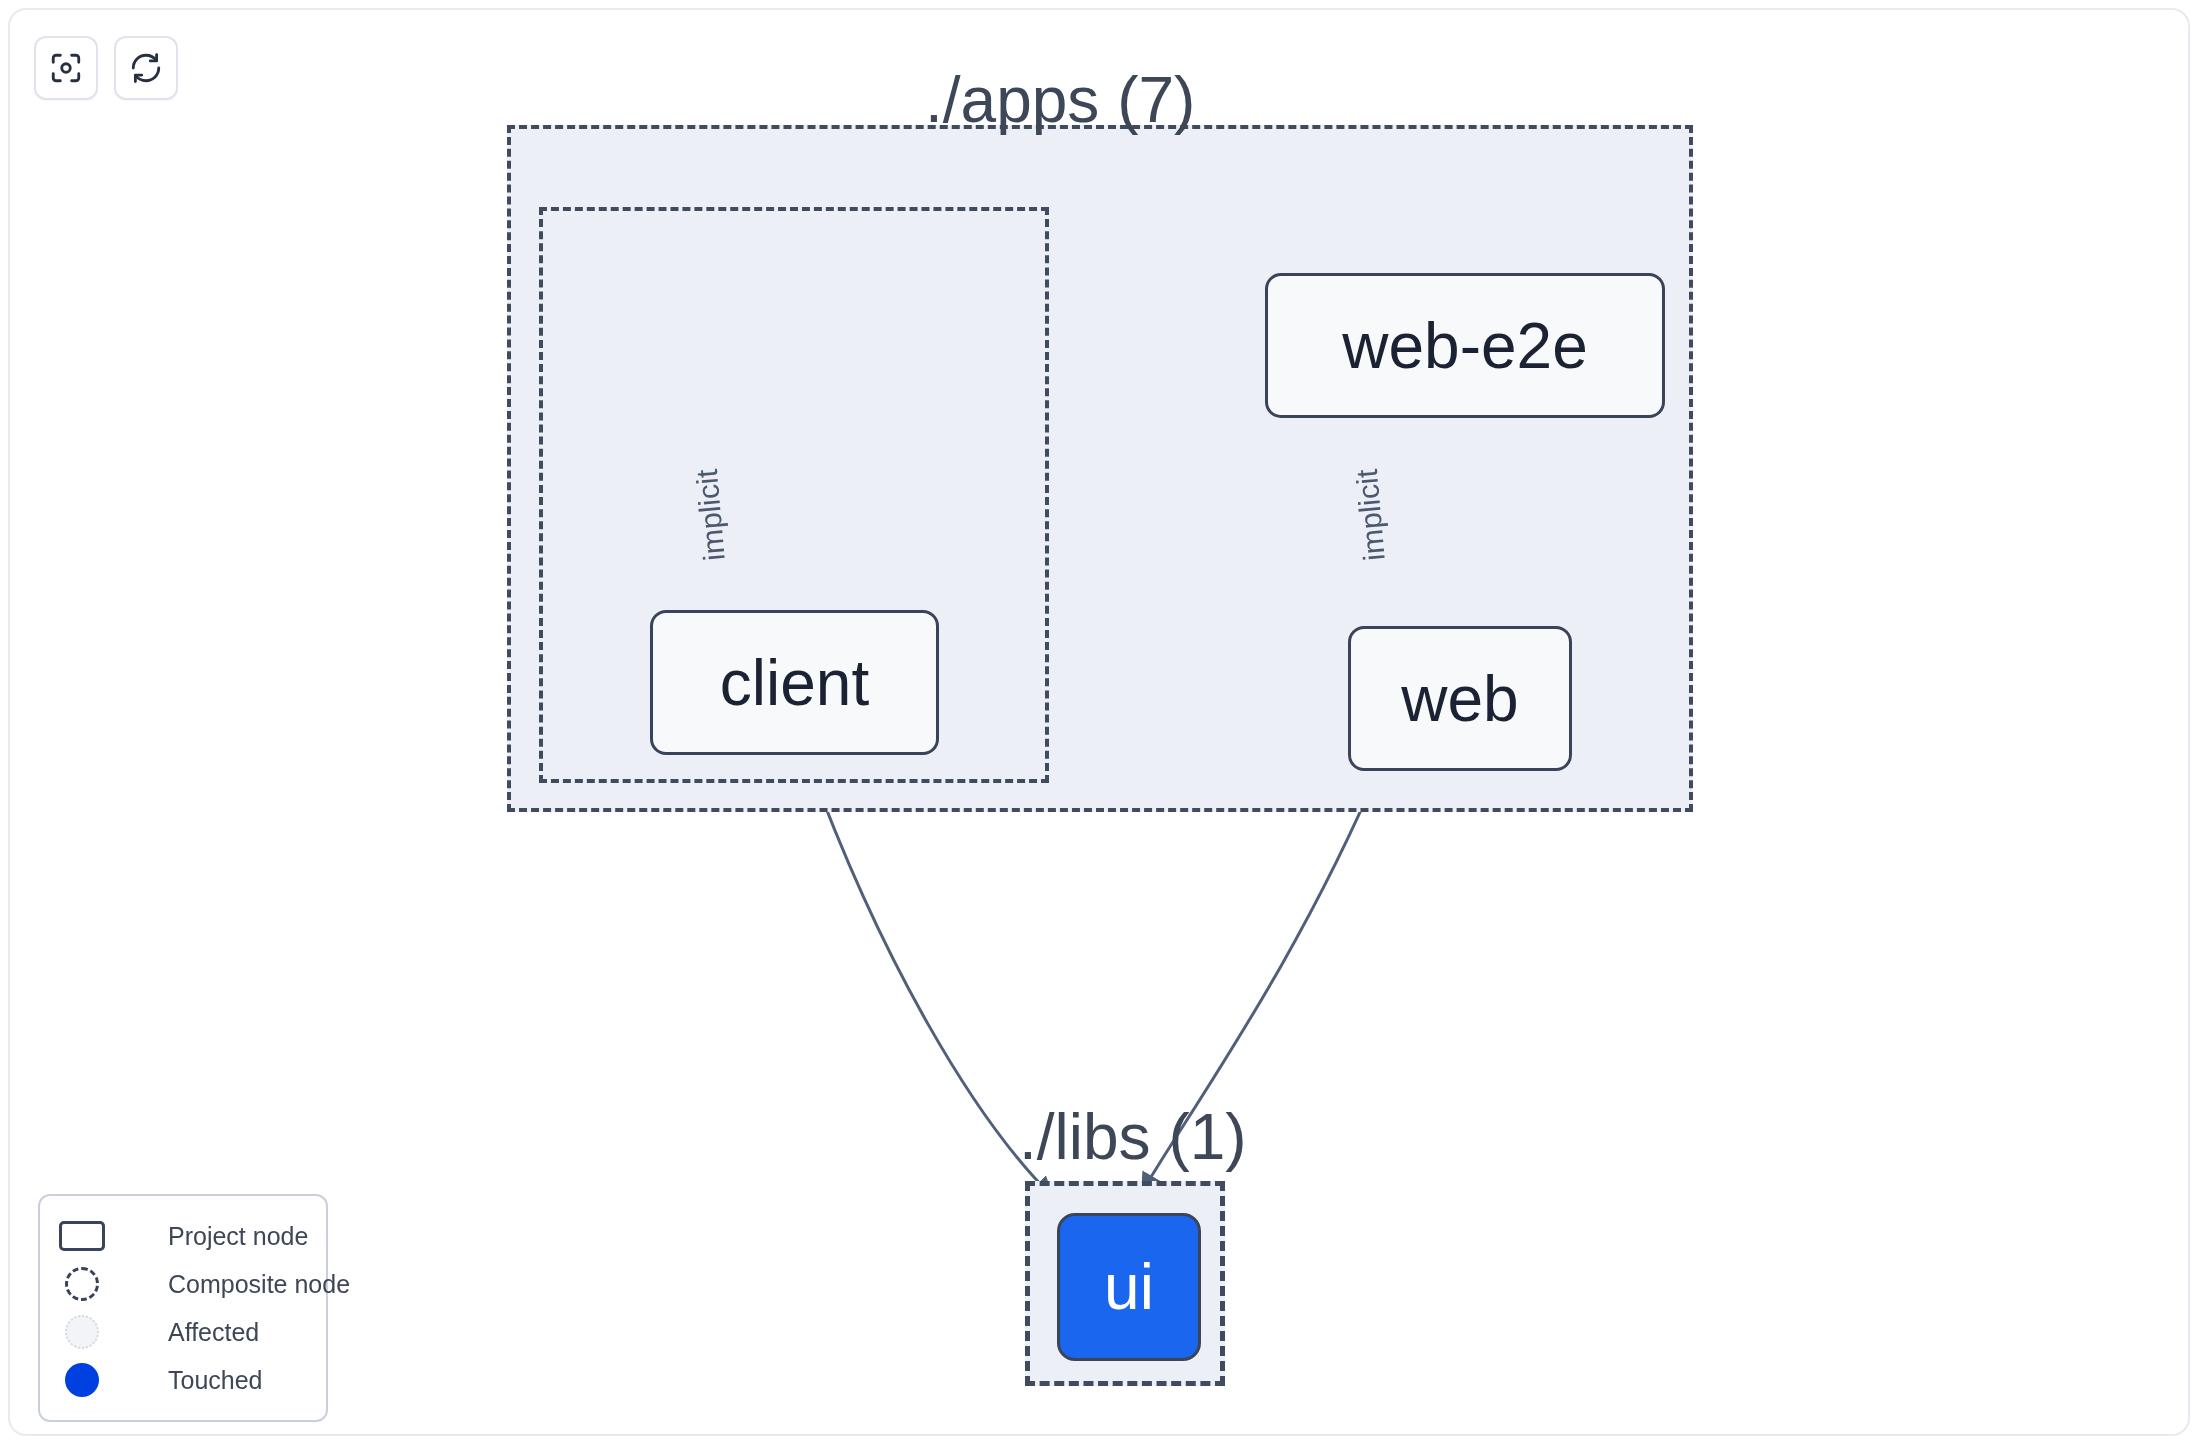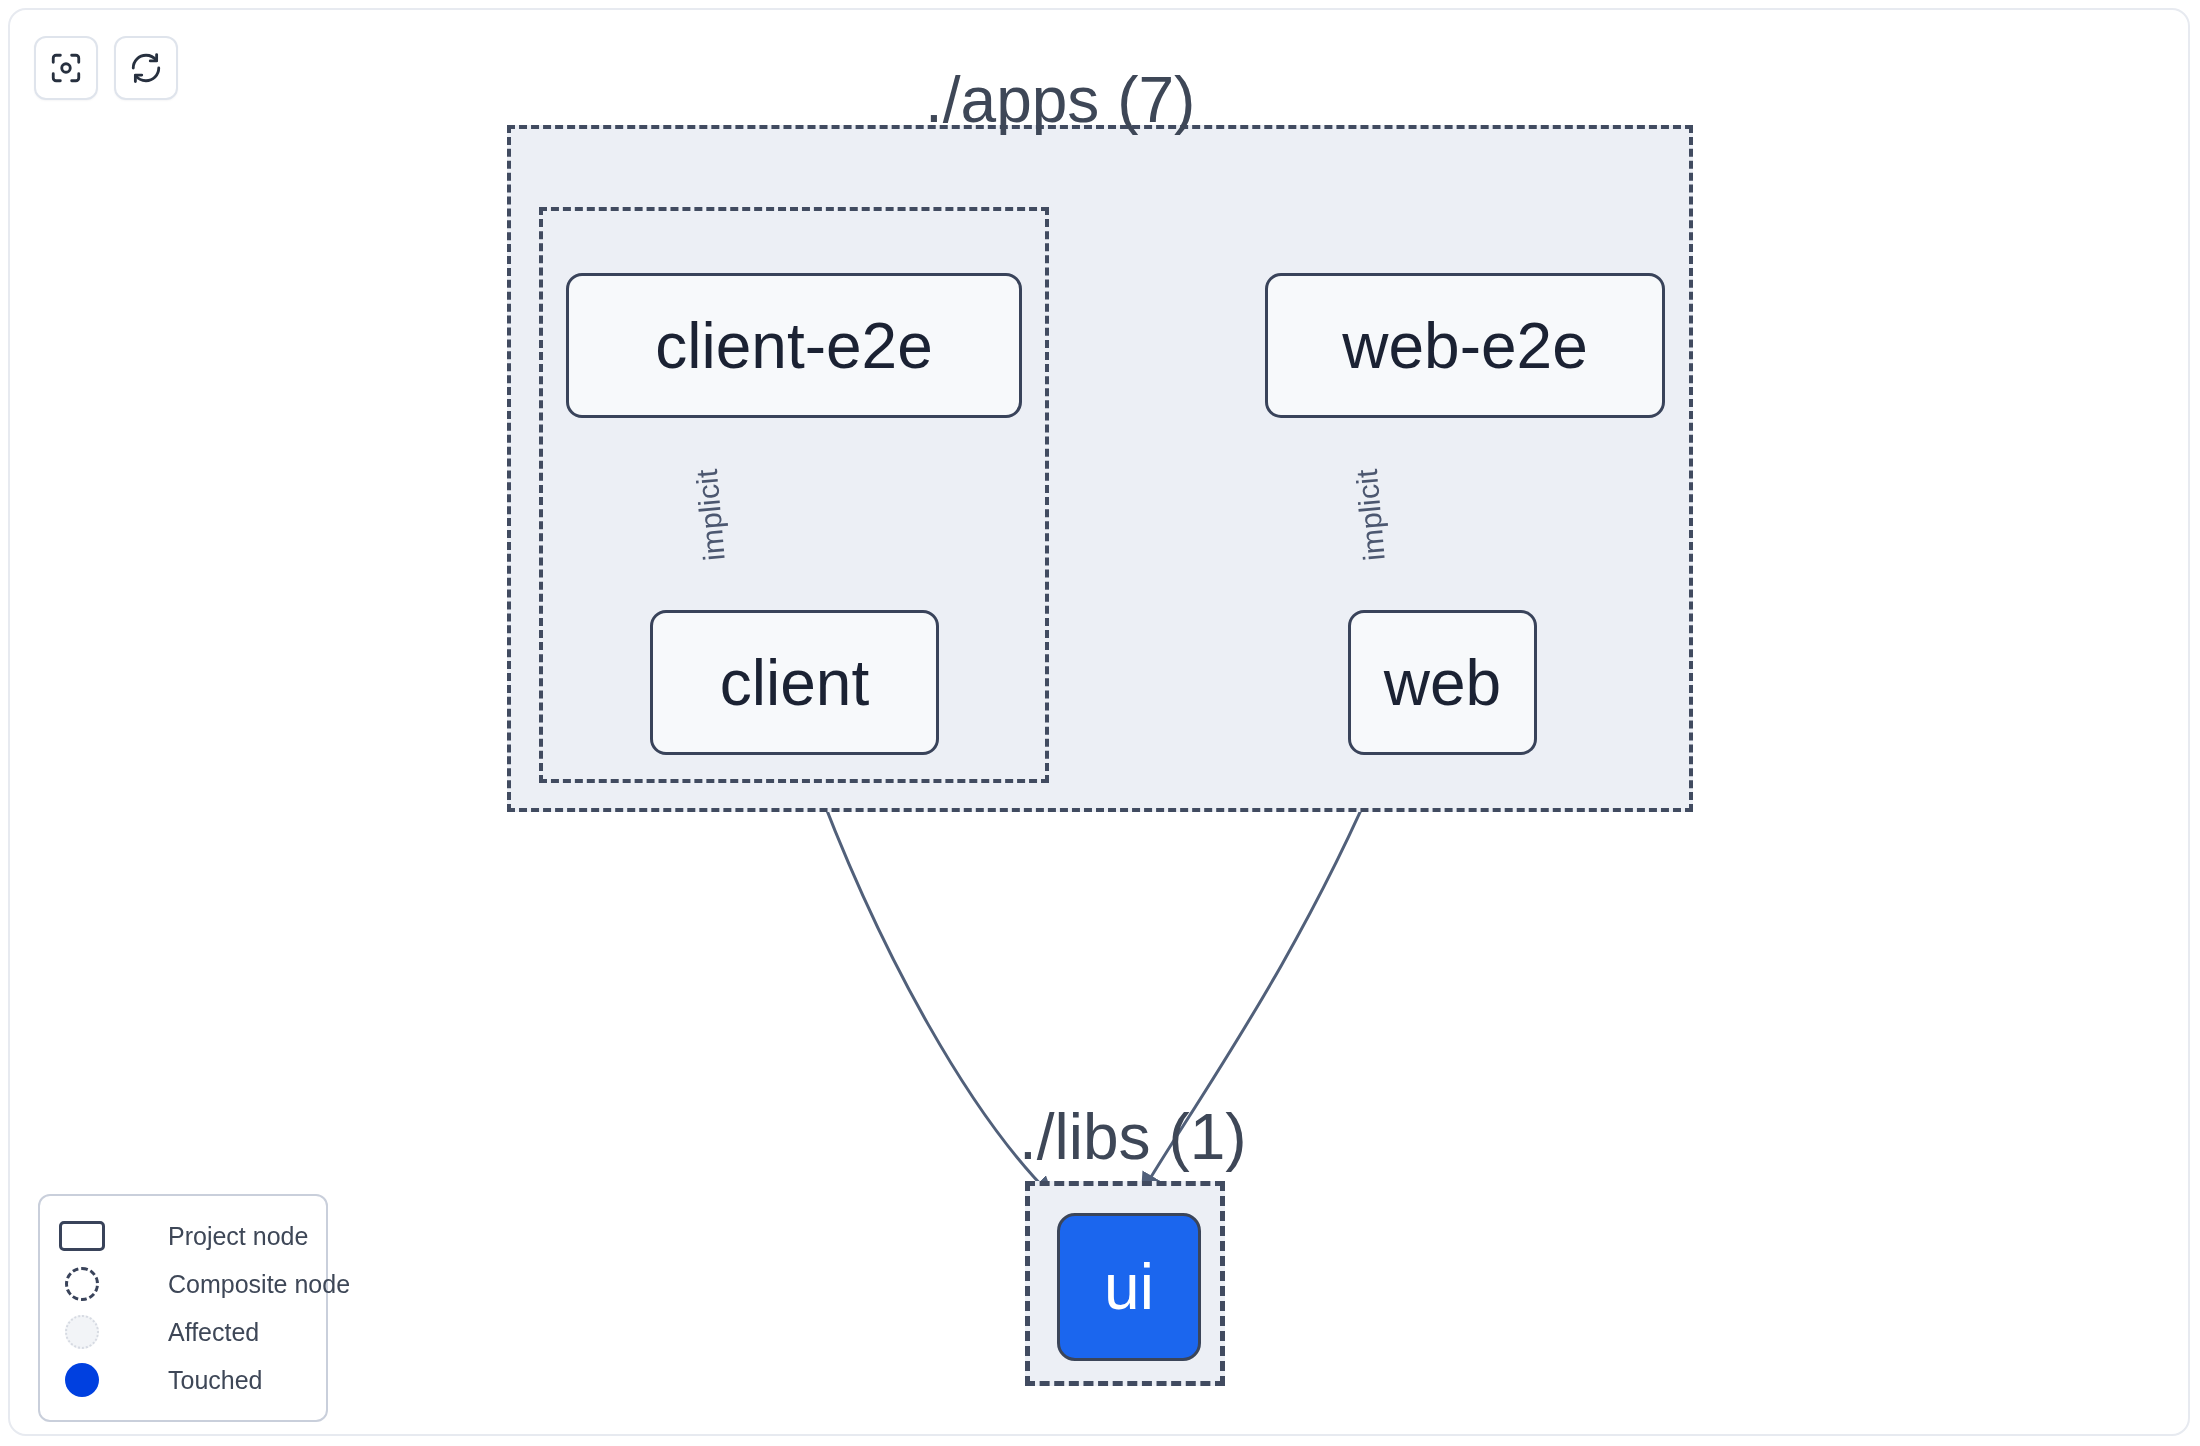--- a/index.html
+++ b/index.html
@@ -227,33 +227,30 @@
 
     <path d="M 806 755 C 880 960 975 1120 1052 1196" fill="none" stroke="#51607a" stroke-width="3" marker-end="url(#arrow)"></path>
 
     <path d="M 1385 755 C 1300 960 1190 1110 1142 1192" fill="none" stroke="#51607a" stroke-width="3" marker-end="url(#arrow)"></path>
   </svg>
 
   <span class="edge-label" style="left:665px; top:500px; transform:rotate(-95deg);">implicit</span>
 
   <span class="edge-label" style="left:1325px; top:500px; transform:rotate(-95deg);">implicit</span>
 
-  <div class="node" style="left:566px; top:273px; width:456px; height:145px;">
-    <span>client-e2e</span>
-  </div>
 
   <div class="node" style="left:650px; top:610px; width:289px; height:145px;">
     <span>client</span>
   </div>
 
   <div class="node" style="left:1265px; top:273px; width:400px; height:145px;">
     <span>web-e2e</span>
   </div>
 
-  <div class="node" style="left:1348px; top:610px; width:189px; height:145px;">
+  <div class="node" style="left:1348px; top:626px; width:224px; height:145px;">
     <span>web</span>
   </div>
 
   <div class="node touched" style="left:1057px; top:1213px; width:144px; height:148px;">
     <span>ui</span>
   </div>
 
   <div class="legend">
     <div class="legend-row">
       <span class="legend-swatch">

